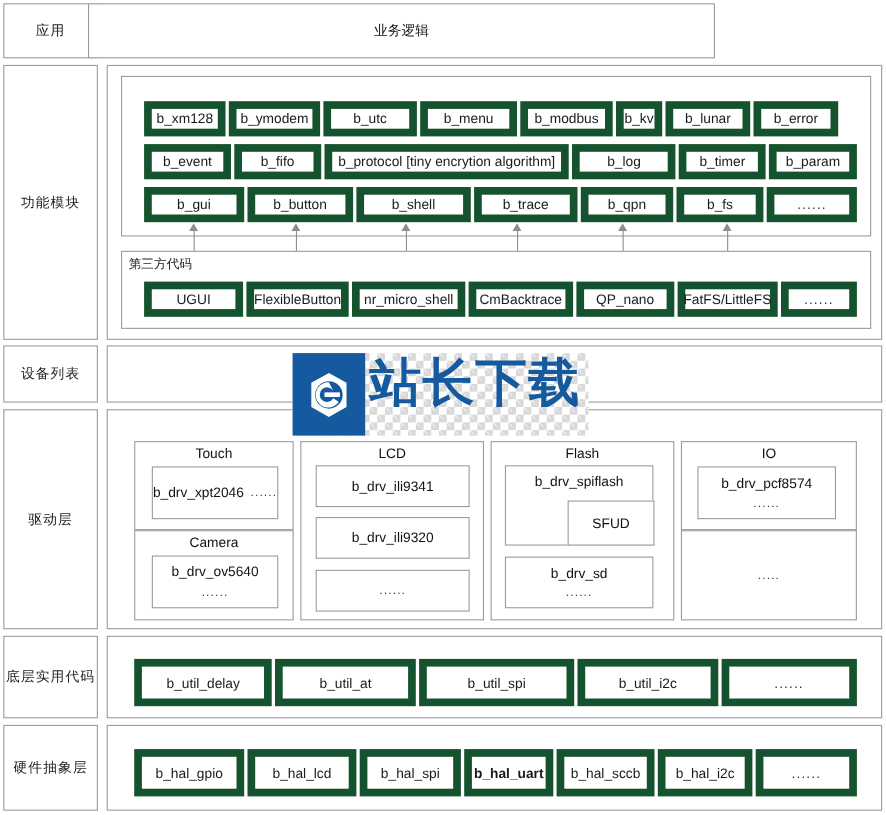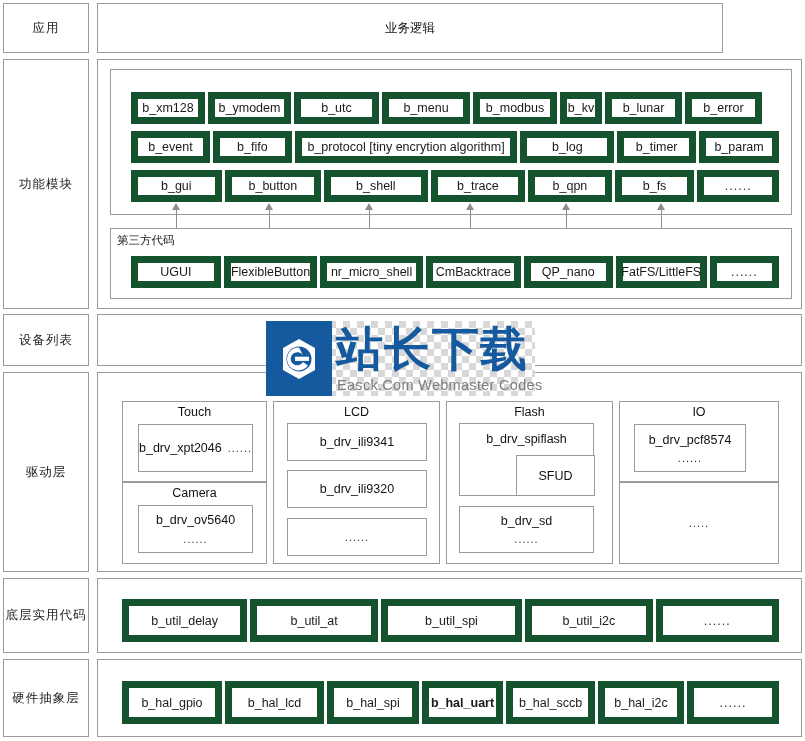--- a/index.html
+++ b/index.html
@@ -166,21 +166,21 @@
   <div class="bx ctr layer-label" style="left:3px; top:372px; width:86px; height:200px;">
     <span>驱动层</span>
   </div>
   <div class="bx ctr layer-label" style="left:3px; top:578px; width:86px; height:75px;">
     <span>底层实用代码</span>
   </div>
   <div class="bx ctr layer-label" style="left:3px; top:659px; width:86px; height:78px;">
     <span>硬件抽象层</span>
   </div>
 
-  <div class="frame" style="left:97px; top:3px; width:626px; height:50px;">
+  <div class="frame" style="left:80px; top:3px; width:570px; height:50px;">
     <div style="position:absolute; left:0; top:0; right:0; bottom:0; display:flex; align-items:center; justify-content:center;">
       <span class="mod">业务逻辑</span>
     </div>
   </div>
 
   <div class="frame" style="left:97px; top:59px; width:705px; height:250px;"></div>
 
   <div class="frame" style="left:110px; top:69px; width:682px; height:146px;"></div>
 
   <div class="rowwrap" style="left:131px; top:92px; width:648px; height:32px;">
@@ -280,21 +280,21 @@
       <div class="bx ctr mod" style="left:56px; top:31px; width:79px; height:41px;">SFUD</div>
     </div>
     <div class="bx" style="left:12px; top:104px; width:135px; height:47px; display:flex; flex-direction:column; align-items:center; justify-content:center; gap:5px;">
       <span class="mod">b_drv_sd</span>
       <span class="dots">......</span>
     </div>
   </div>
 
   <div class="frame" style="left:619px; top:401px; width:160px; height:81px;">
     <span class="grp-title">IO</span>
-    <div class="bx" style="left:14px; top:22px; width:112px; height:48px; display:flex; flex-direction:column; align-items:center; justify-content:center; gap:5px;">
+    <div class="bx" style="left:14px; top:22px; width:126px; height:48px; display:flex; flex-direction:column; align-items:center; justify-content:center; gap:5px;">
       <span class="mod">b_drv_pcf8574</span>
       <span class="dots">......</span>
     </div>
   </div>
   <div class="frame ctr dots" style="left:619px; top:482px; width:160px; height:82px;">.....</div>
 
   <div class="frame" style="left:97px; top:578px; width:705px; height:75px;"></div>
   <div class="rowwrap" style="left:122px; top:599px; width:657px; height:43px;">
     <div class="cell" style="width:126px;">b_util_delay</div>
     <div class="cell" style="width:128px;">b_util_at</div>
@@ -318,17 +318,16 @@
     <div id="wm-logo">
       <svg width="46" height="46" viewBox="0 0 46 46" aria-hidden="true">
         <path d="M23 3 L39 12 L39 34 L23 43 L7 34 L7 12 Z" fill="#ffffff"></path>
         <circle cx="23" cy="23" r="12.5" fill="#15599e"></circle>
         <path d="M23 11.5 A11.5 11.5 0 1 0 32 29.5 L27 26 A6.6 6.6 0 1 1 27 19.5 Z" fill="#ffffff"></path>
         <rect x="19" y="20.7" width="14" height="4.2" fill="#ffffff"></rect>
       </svg>
     </div>
     <div id="wm-right">
       <div id="wm-title">站长下载</div>
-      <div id="wm-sub">Easck.Com Webmaster Codes</div>
     </div>
   </div>
 
 </div>
 
 </body></html>

